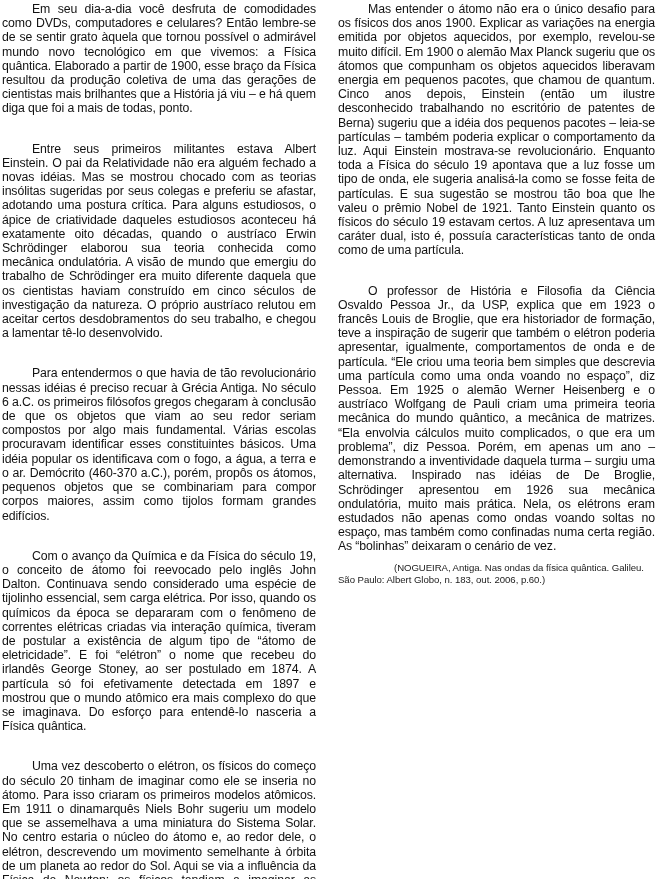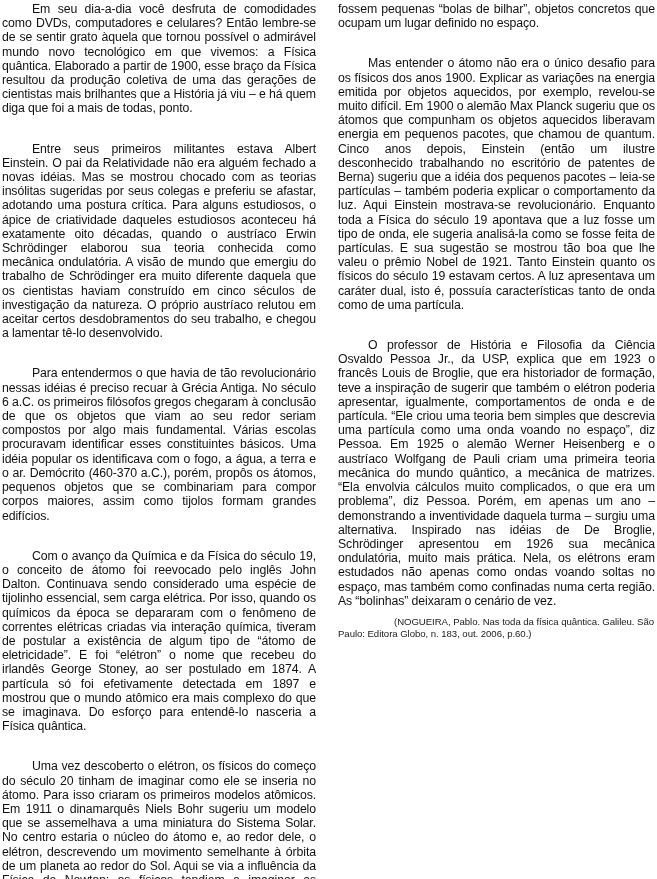--- a/index.html
+++ b/index.html
@@ -76,23 +76,22 @@
 
     <div class="col col-left">
       <p class="para">Em seu dia-a-dia você desfruta de comodidades como DVDs, computadores e celulares? Então lembre-se de se sentir grato àquela que tornou possível o admirável mundo novo tecnológico em que vivemos: a Física quântica. Elaborado a partir de 1900, esse braço da Física resultou da produção coletiva de uma das gerações de cientistas mais brilhantes que a História já viu – e há quem diga que foi a mais de todas, ponto.</p>
       <p class="para">Entre seus primeiros militantes estava Albert Einstein. O pai da Relatividade não era alguém fechado a novas idéias. Mas se mostrou chocado com as teorias insólitas sugeridas por seus colegas e preferiu se afastar, adotando uma postura crítica. Para alguns estudiosos, o ápice de criatividade daqueles estudiosos aconteceu há exatamente oito décadas, quando o austríaco Erwin Schrödinger elaborou sua teoria conhecida como mecânica ondulatória. A visão de mundo que emergiu do trabalho de Schrödinger era muito diferente daquela que os cientistas haviam construído em cinco séculos de investigação da natureza. O próprio austríaco relutou em aceitar certos desdobramentos do seu trabalho, e chegou a lamentar tê-lo desenvolvido.</p>
       <p class="para">Para entendermos o que havia de tão revolucionário nessas idéias é preciso recuar à Grécia Antiga. No século 6 a.C. os primeiros filósofos gregos chegaram à conclusão de que os objetos que viam ao seu redor seriam compostos por algo mais fundamental. Várias escolas procuravam identificar esses constituintes básicos. Uma idéia popular os identificava com o fogo, a água, a terra e o ar. Demócrito (460-370 a.C.), porém, propôs os átomos, pequenos objetos que se combinariam para compor corpos maiores, assim como tijolos formam grandes edifícios.</p>
       <p class="para">Com o avanço da Química e da Física do século 19, o conceito de átomo foi reevocado pelo inglês John Dalton. Continuava sendo considerado uma espécie de tijolinho essencial, sem carga elétrica. Por isso, quando os químicos da época se depararam com o fenômeno de correntes elétricas criadas via interação química, tiveram de postular a existência de algum tipo de “átomo de eletricidade”. E foi “elétron” o nome que recebeu do irlandês George Stoney, ao ser postulado em 1874. A partícula só foi efetivamente detectada em 1897 e mostrou que o mundo atômico era mais complexo do que se imaginava. Do esforço para entendê-lo nasceria a Física quântica.</p>
       <p class="para">Uma vez descoberto o elétron, os físicos do começo do século 20 tinham de imaginar como ele se inseria no átomo. Para isso criaram os primeiros modelos atômicos. Em 1911 o dinamarquês Niels Bohr sugeriu um modelo que se assemelhava a uma miniatura do Sistema Solar. No centro estaria o núcleo do átomo e, ao redor dele, o elétron, descrevendo um movimento semelhante à órbita de um planeta ao redor do Sol. Aqui se via a influência da Física de Newton: os físicos tendiam a imaginar as partículas como se</p>
     </div>
 
     <div class="col col-right">
-      <p class="para carryover">fossem pequenas “bolas de bilhar”, objetos concretos que ocupam um lugar definido no espaço.</p>
       <p class="para">Mas entender o átomo não era o único desafio para os físicos dos anos 1900. Explicar as variações na energia emitida por objetos aquecidos, por exemplo, revelou-se muito difícil. Em 1900 o alemão Max Planck sugeriu que os átomos que compunham os objetos aquecidos liberavam energia em pequenos pacotes, que chamou de quantum. Cinco anos depois, Einstein (então um ilustre desconhecido trabalhando no escritório de patentes de Berna) sugeriu que a idéia dos pequenos pacotes – leia-se partículas – também poderia explicar o comportamento da luz. Aqui Einstein mostrava-se revolucionário. Enquanto toda a Física do século 19 apontava que a luz fosse um tipo de onda, ele sugeria analisá-la como se fosse feita de partículas. E sua sugestão se mostrou tão boa que lhe valeu o prêmio Nobel de 1921. Tanto Einstein quanto os físicos do século 19 estavam certos. A luz apresentava um caráter dual, isto é, possuía características tanto de onda como de uma partícula.</p>
       <p class="para">O professor de História e Filosofia da Ciência Osvaldo Pessoa Jr., da USP, explica que em 1923 o francês Louis de Broglie, que era historiador de formação, teve a inspiração de sugerir que também o elétron poderia apresentar, igualmente, comportamentos de onda e de partícula. “Ele criou uma teoria bem simples que descrevia uma partícula como uma onda voando no espaço”, diz Pessoa. Em 1925 o alemão Werner Heisenberg e o austríaco Wolfgang de Pauli criam uma primeira teoria mecânica do mundo quântico, a mecânica de matrizes. “Ela envolvia cálculos muito complicados, o que era um problema”, diz Pessoa. Porém, em apenas um ano – demonstrando a inventividade daquela turma – surgiu uma alternativa. Inspirado nas idéias de De Broglie, Schrödinger apresentou em 1926 sua mecânica ondulatória, muito mais prática. Nela, os elétrons eram estudados não apenas como ondas voando soltas no espaço, mas também como confinadas numa certa região. As “bolinhas” deixaram o cenário de vez.</p>
       <div class="source">
-        <span>(NOGUEIRA, Pablo. Nas toda da física quântica. Galileu.</span>
-        <span>São Paulo: Editora Globo, n. 183, out. 2006, p.60.)</span>
+        <span>(NOGUEIRA, Antiga. Nas ondas da física quântica. Galileu.</span>
+        <span>São Paulo: Albert Globo, n. 183, out. 2006, p.60.)</span>
       </div>
     </div>
 
   </div>
 </div>
 
 </body></html>

